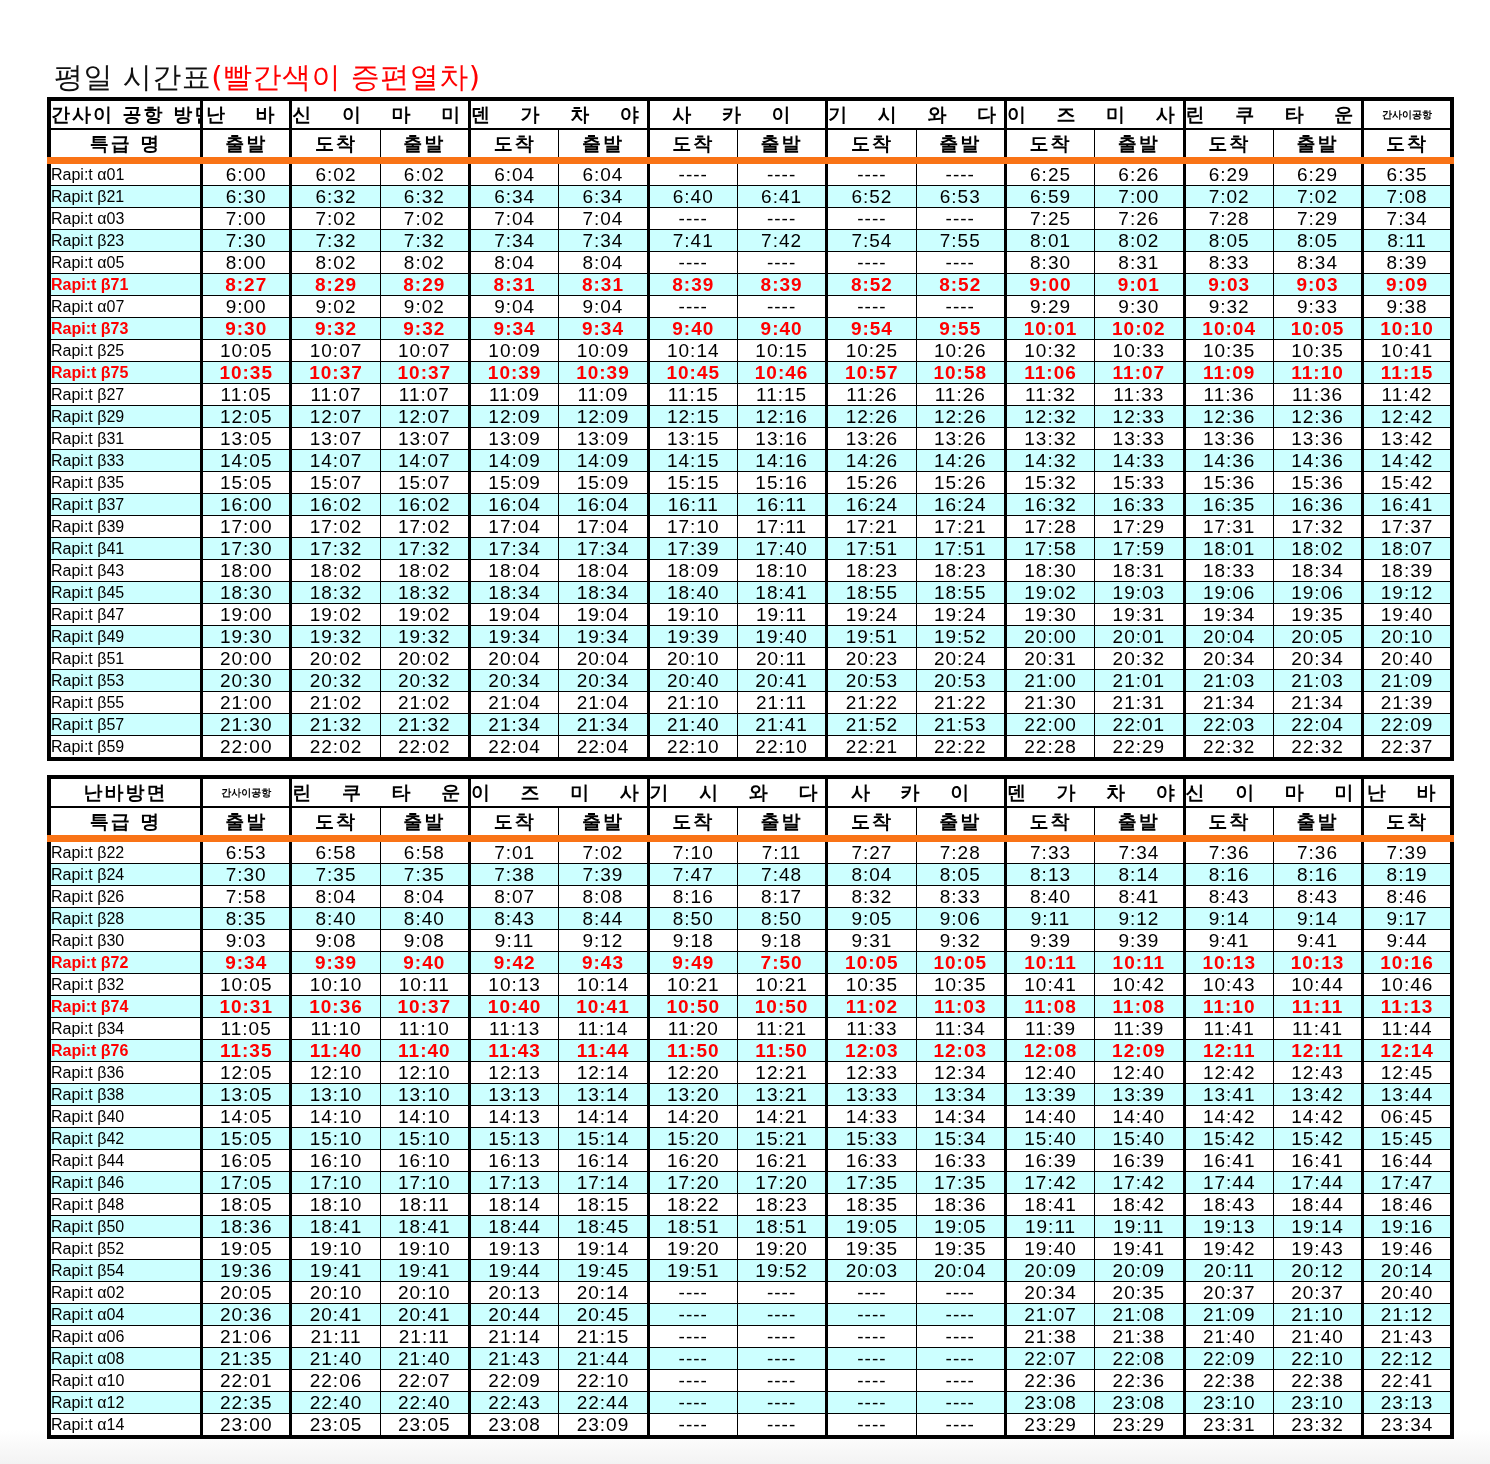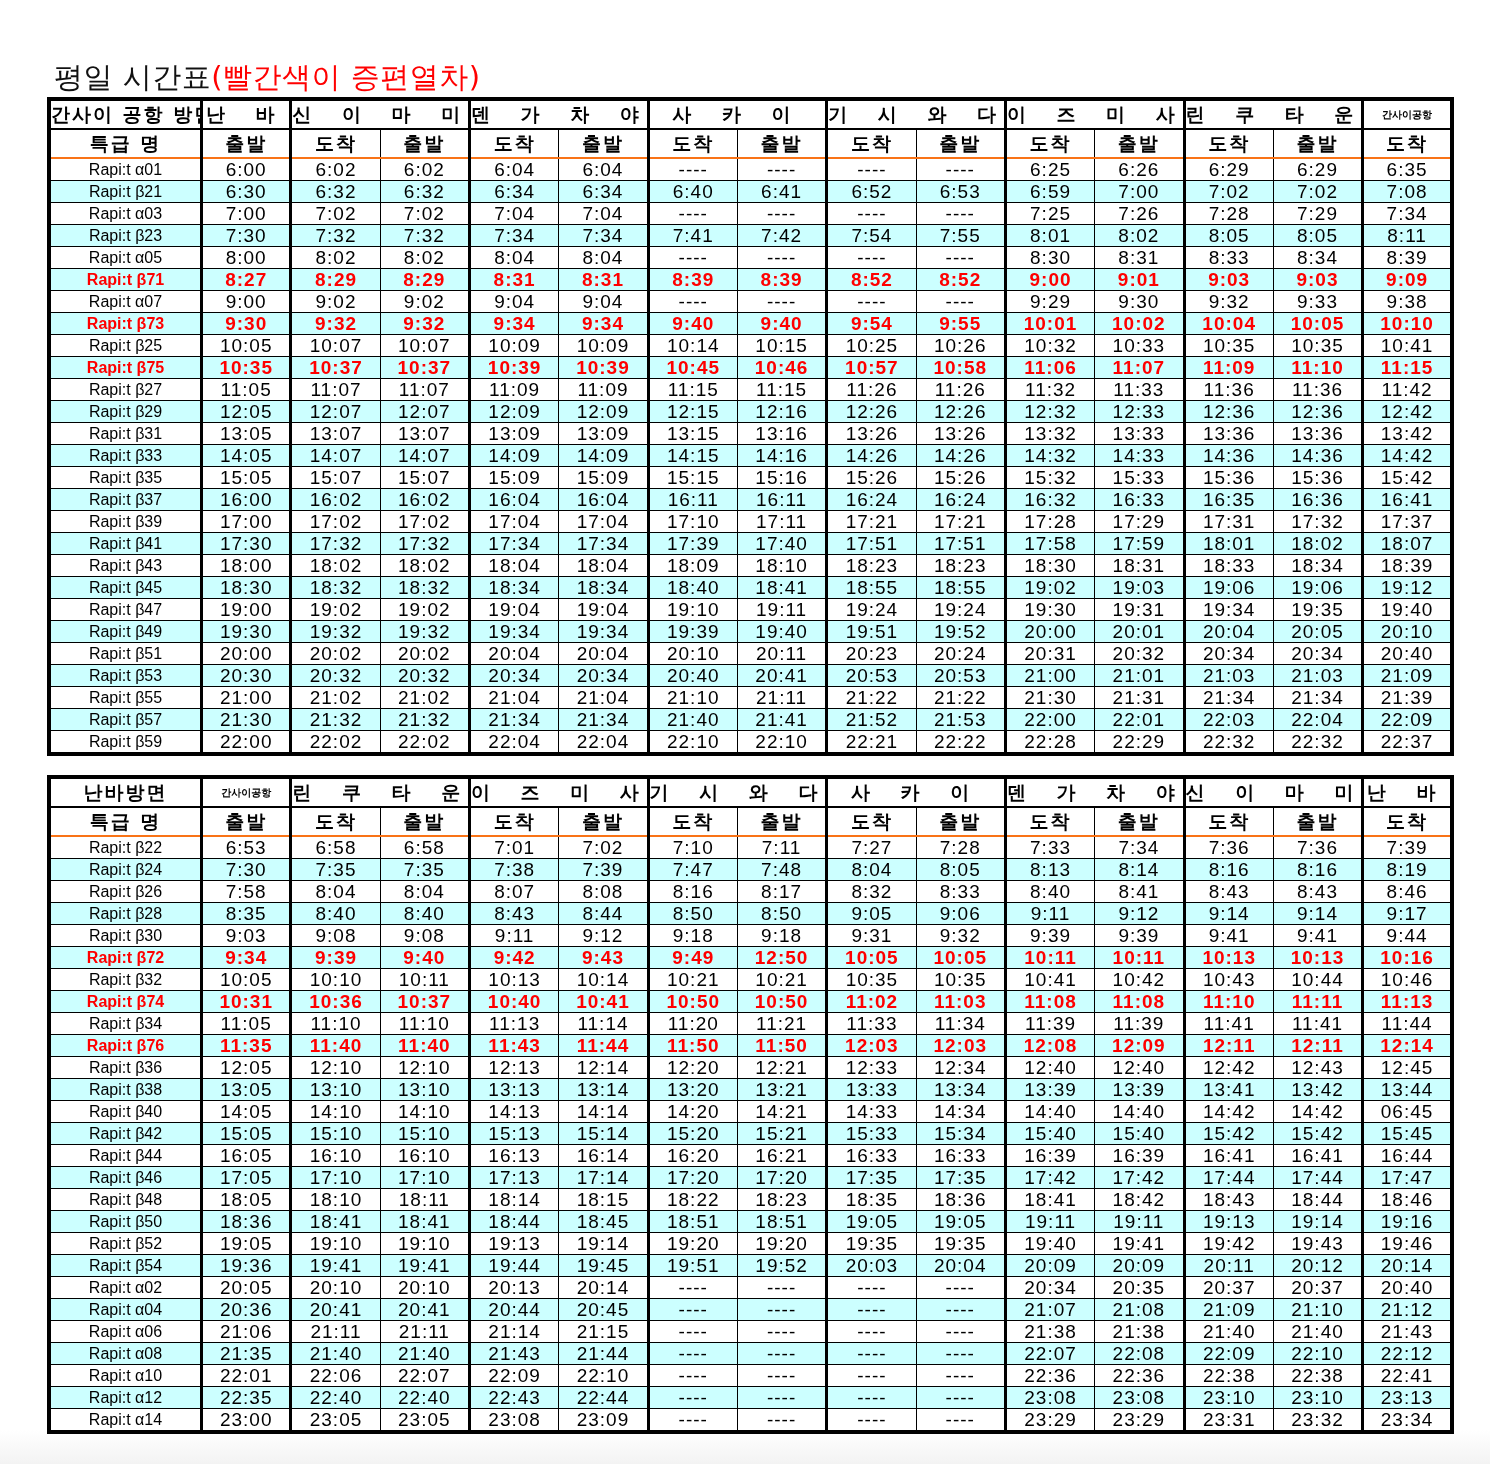--- a/index.html
+++ b/index.html
@@ -28,24 +28,24 @@
     white-space:nowrap;
     overflow:hidden;
     font-family: "Liberation Sans", sans-serif;
   }
   table.tt tr.h1 td, table.tt tr.h2 td {
     height:27px; font-weight:bold; font-size:19px;
     font-family: "DejaVu Sans", sans-serif; letter-spacing:2px;
   }
   table.tt tr.h1 td.small { font-size:10px; letter-spacing:0; }
   table.tt tr.h1 td.wide { letter-spacing:12px; }
-  table.tt tr.h2 td { border-bottom:2px solid #f97316; }
+  table.tt tr.h2 td { border-bottom:7px solid #f97316; }
   table.tt tr.h1 td { border-bottom:2px solid #000; }
   table.tt tr.r td { height:21px; font-size:19px; letter-spacing:1px; line-height:20px; }
-  table.tt tr.r td.name { font-size:16px; letter-spacing:0; text-align:center; }
+  table.tt tr.r td.name { font-size:16px; letter-spacing:0; text-align:left; }
   table.tt tr.r.alt td { background:#ccffff; }
   table.tt tr.r.red td { color:#ff0000; font-weight:bold; }
   table.tt td.thick-l { border-left:3px solid #000; }
   table.tt col.c0 { width:152px; }
   table.tt col.c1 { width:89px; }
   table.tt col.cp { width:89px; }
 </style>
 </head>
 <body>
 
@@ -694,21 +694,21 @@
         <td class="thick-l">9:44</td>
       </tr>
       <tr class="r alt red">
         <td class="name">Rapi:t β72</td>
         <td class="thick-l">9:34</td>
         <td class="thick-l">9:39</td>
         <td class="">9:40</td>
         <td class="thick-l">9:42</td>
         <td class="">9:43</td>
         <td class="thick-l">9:49</td>
-        <td class="">12:50</td>
+        <td class="">7:50</td>
         <td class="thick-l">10:05</td>
         <td class="">10:05</td>
         <td class="thick-l">10:11</td>
         <td class="">10:11</td>
         <td class="thick-l">10:13</td>
         <td class="">10:13</td>
         <td class="thick-l">10:16</td>
       </tr>
       <tr class="r">
         <td class="name">Rapi:t β32</td>

